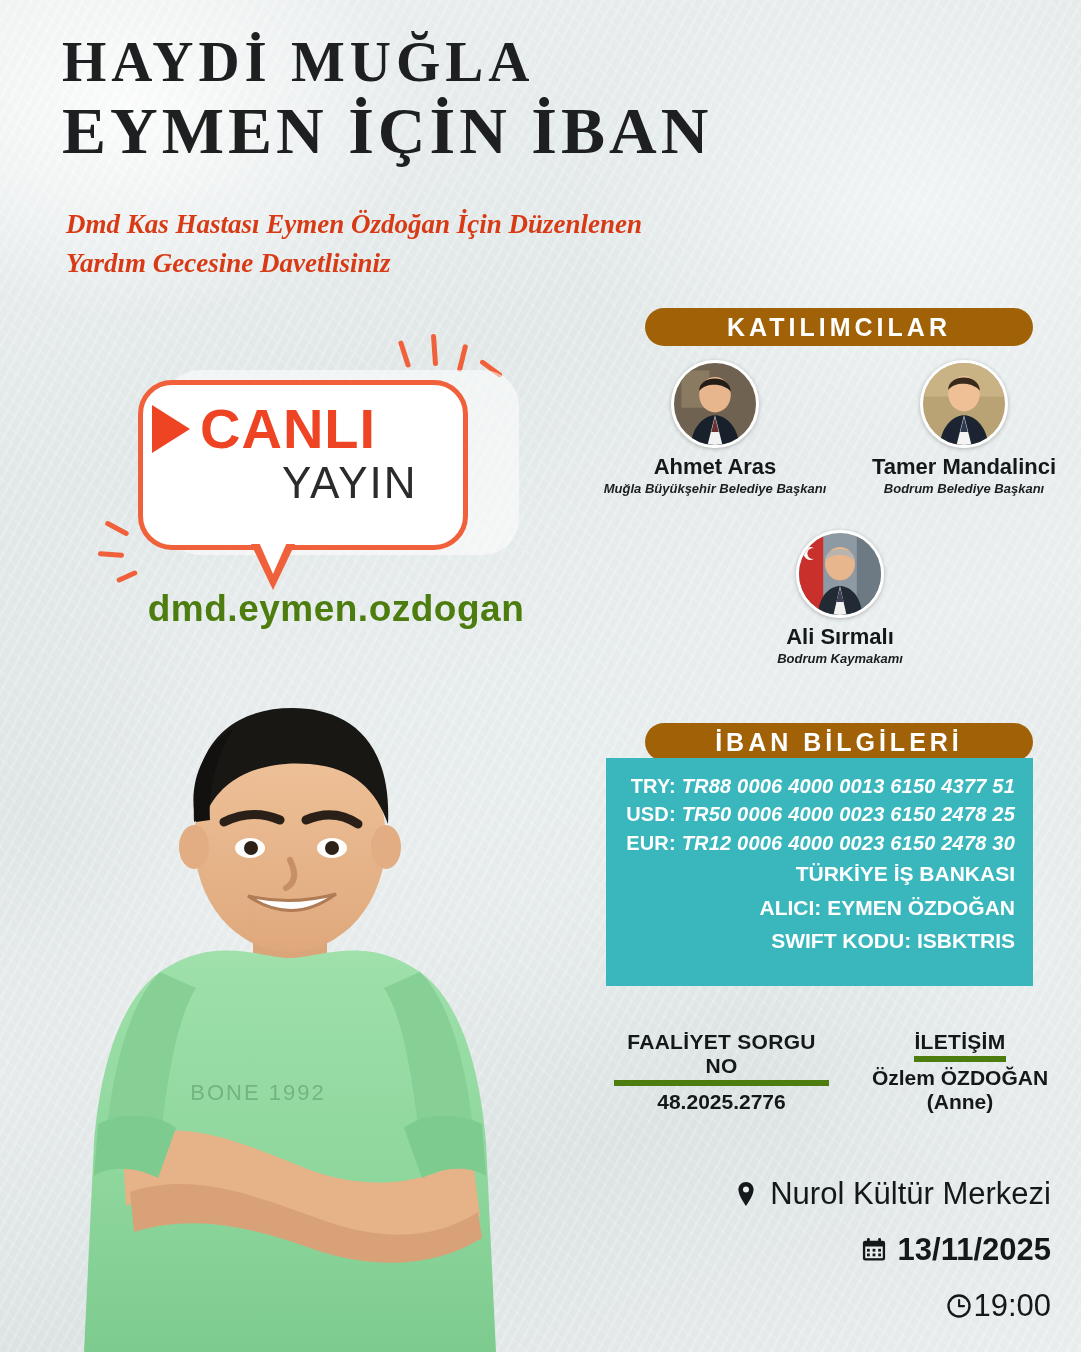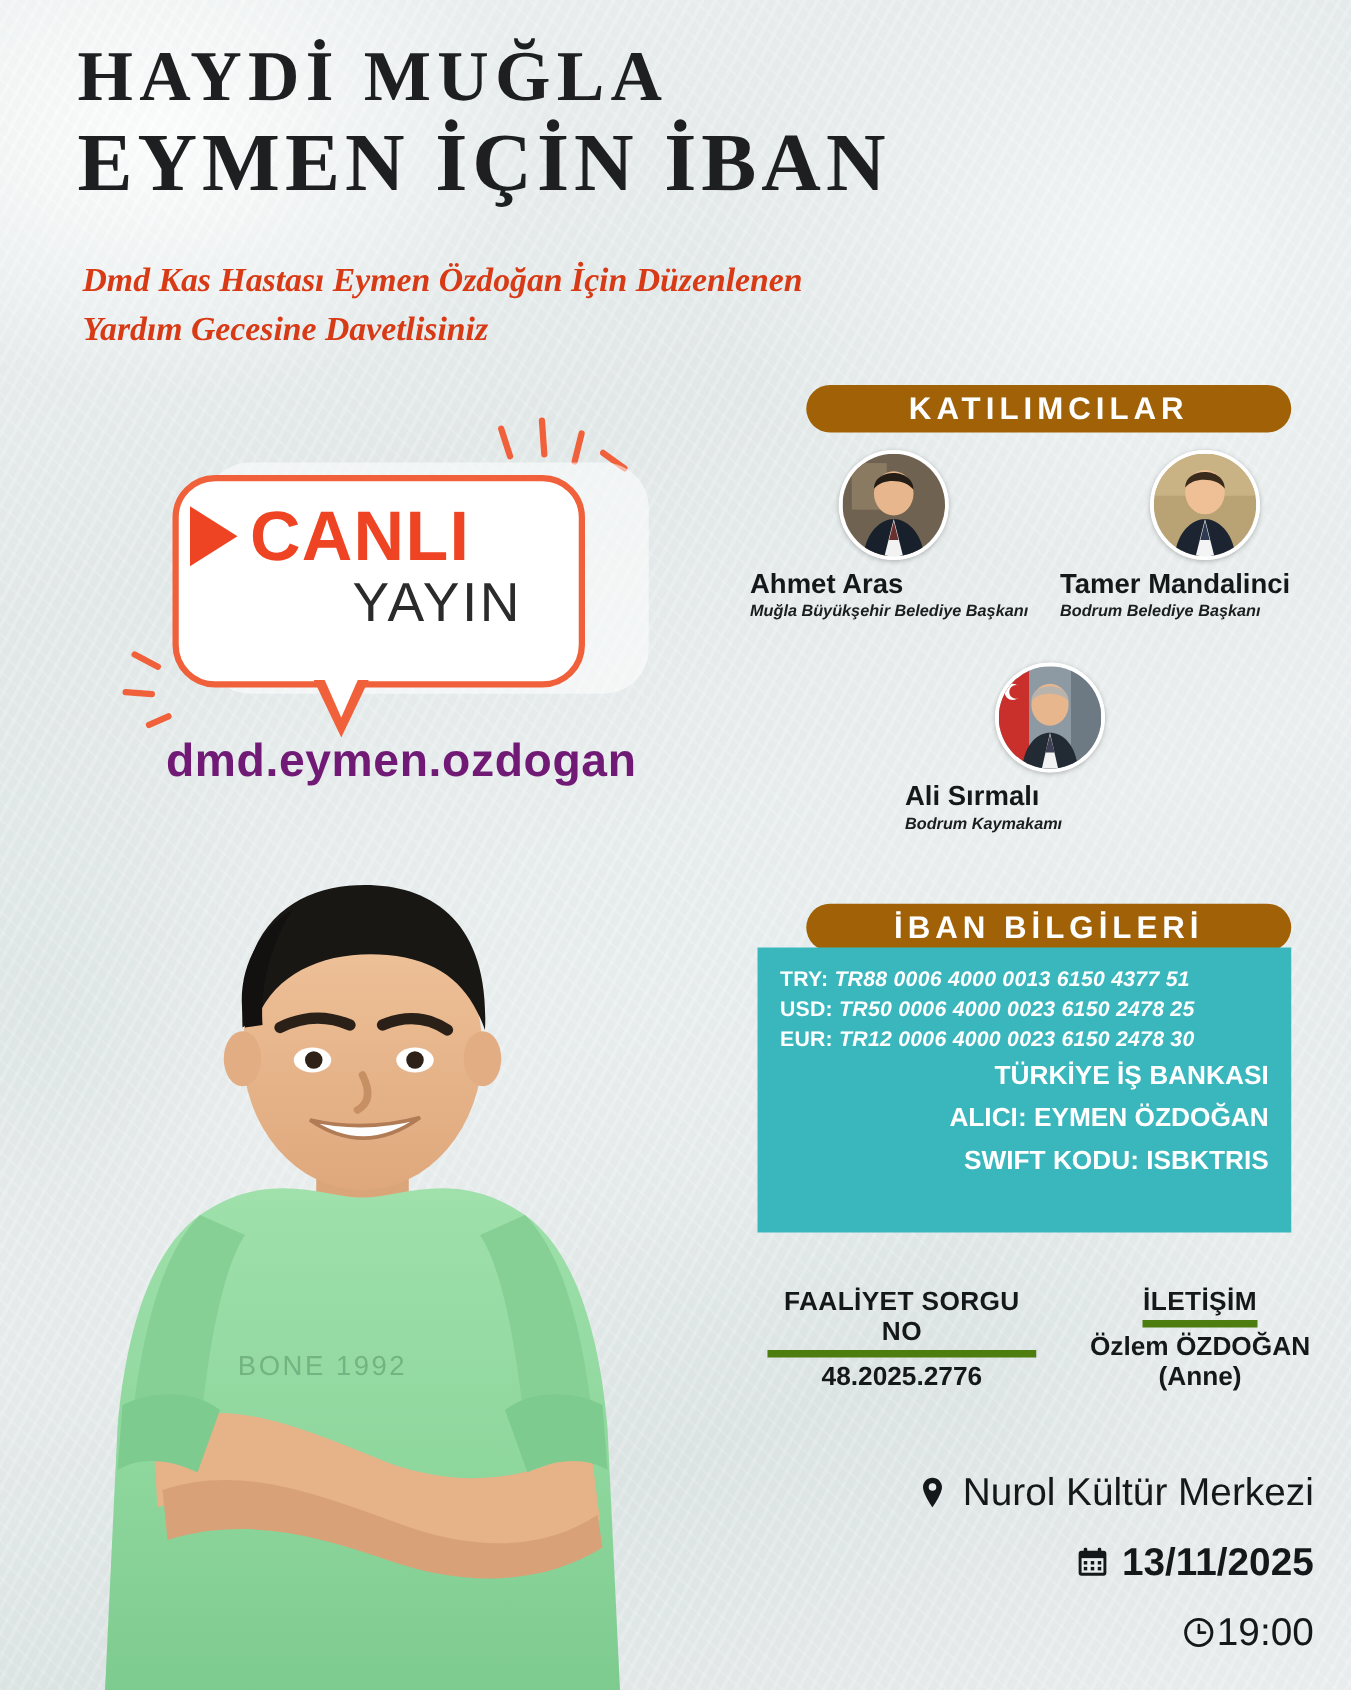--- a/index.html
+++ b/index.html
@@ -99,63 +99,63 @@
   .canli-text{
     font-size: 56px; font-weight: bold; color:#ef4423; letter-spacing:1px;
     font-family:"Liberation Sans", sans-serif;
   }
   .yayin-text{
     position:absolute; left:196px; top:128px;
     font-size: 44px; color:#2b2b2b; letter-spacing: 2px;
   }
   .spark { position:absolute; background:#f0603a; border-radius:3px; }
   .handle{
-    position:absolute; left:0; top:258px; width:470px;
+    position:absolute; left:15px; top:258px; width:470px;
     text-align:center;
-    font-size: 37px; font-weight: bold; color:#701a75; letter-spacing:0.5px;
+    font-size: 37px; font-weight: bold; color:#4d7c0f; letter-spacing:0.5px;
   }
 
   
   .boy { position:absolute; left: 10px; bottom: 0; width: 560px; height: 680px; }
   .boy svg { display:block; width:100%; height:100%; }
 
   
   .pill{
     position:absolute;
     background:#a16207;
     border-radius: 26px;
     color:#fff;
     display:flex; align-items:center; justify-content:center;
     font-weight:bold; letter-spacing: 4px;
     font-size: 25px;
   }
   #pill-katilimcilar{ left: 645px; top: 308px; width: 388px; height: 38px; }
   #pill-iban{ left: 645px; top: 723px; width: 388px; height: 38px; }
 
   .people { position:absolute; left: 600px; top: 360px; width: 480px; }
-  .person { position:absolute; }
+  .person { position:absolute; text-align:center; }
   .avatar{
     width: 88px; height: 88px; border-radius:50%;
     overflow:hidden; margin: 0 auto 6px auto;
     border: 3px solid #ffffff;
     box-shadow: 0 1px 4px rgba(0,0,0,.25);
     position:relative;
   }
   .avatar svg{ width:100%; height:100%; display:block; }
   .p-name{ font-size: 22px; font-weight:bold; color:#15181a; }
   .p-title{ font-size: 13px; font-style:italic; font-weight:bold; color:#1b1e20; margin-top:1px; }
 
   
   .iban-box{
     position:absolute; left: 606px; top: 758px; width: 427px; height: 228px;
     background: #3ab7bd;
     color:#ffffff;
     padding: 14px 18px 10px 18px;
   }
-  .iban-line{ font-size: 17px; font-weight:bold; line-height: 1.42; letter-spacing:.2px; }
+  .iban-line{ font-size: 20px; font-weight:bold; line-height: 1.42; letter-spacing:.2px;text-align:right; }
   .iban-line .lbl{ font-weight:bold; }
   .iban-line .val{ font-style: italic; }
   .iban-right{ text-align:right; font-size: 21px; font-weight:bold; line-height:1.6; }
 
   
   .twocol{ position:absolute; left: 606px; top: 1030px; width: 465px; height: 80px; }
   .tc{ position:absolute; text-align:center; }
   .tc .t1{ font-size: 21px; font-weight:bold; color:#15181a; letter-spacing:.3px; border-bottom:6px solid #4d7c0f; padding-bottom:2px; display:inline-block; }
   .tc .t2{ font-size: 21px; font-weight:bold; color:#15181a; margin-top:4px; }
 

